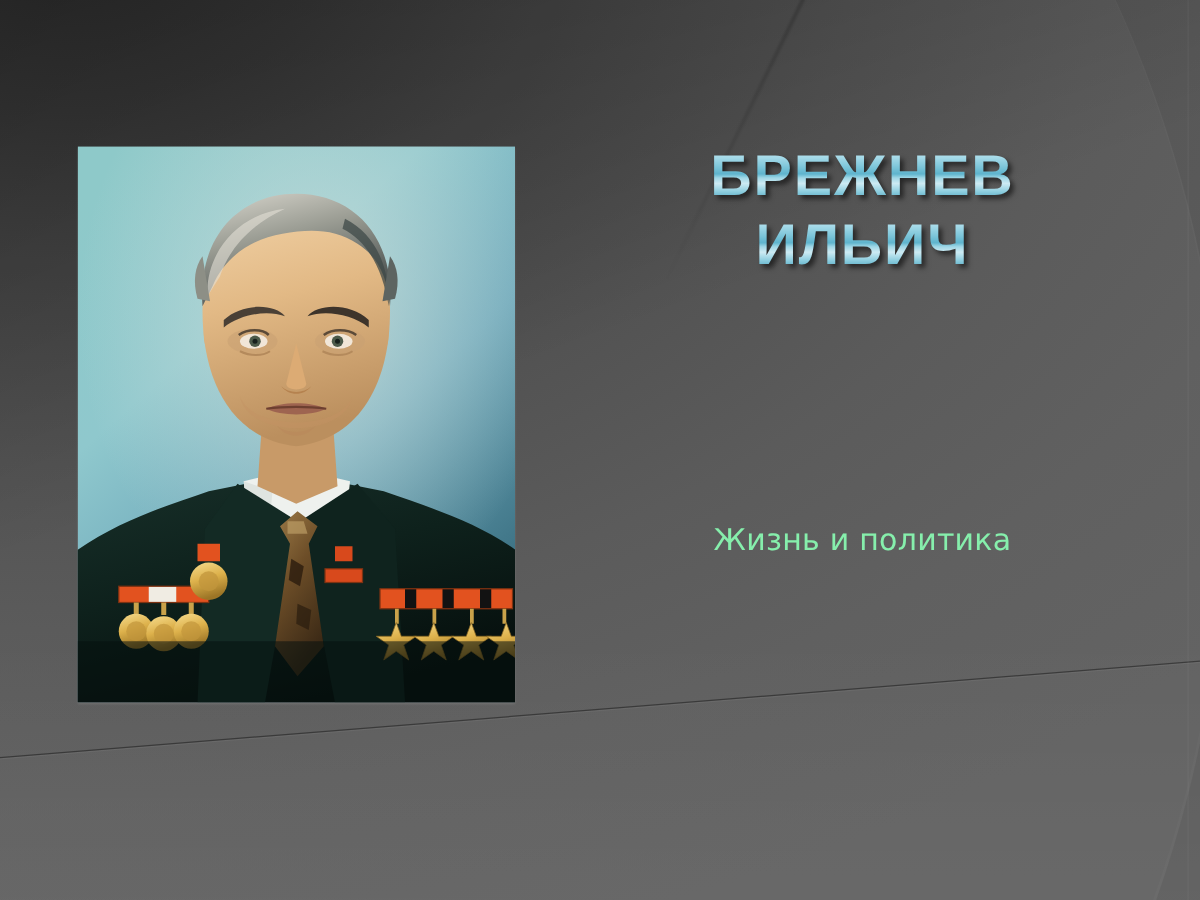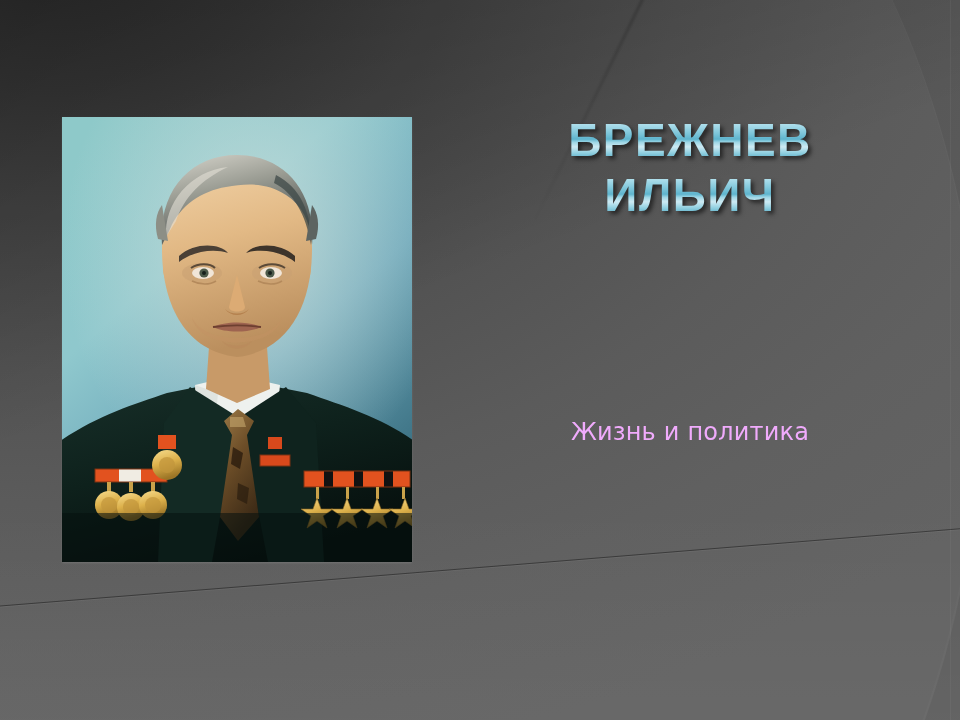--- a/index.html
+++ b/index.html
@@ -150,21 +150,21 @@
     .title-line { color: #8fcfe0; -webkit-text-fill-color: #8fcfe0; }
   }
 
   
   #subtitle {
     position: absolute;
     left: 455px;
     top: 418px;
     width: 470px;
     text-align: center;
-    color: #f0abfc;
+    color: #86efac;
     font-family: "DejaVu Sans", sans-serif;
     font-size: 24px;
     font-weight: normal;
     letter-spacing: 0.2px;
     white-space: nowrap;
   }
 </style>
 </head>
 <body>
 

